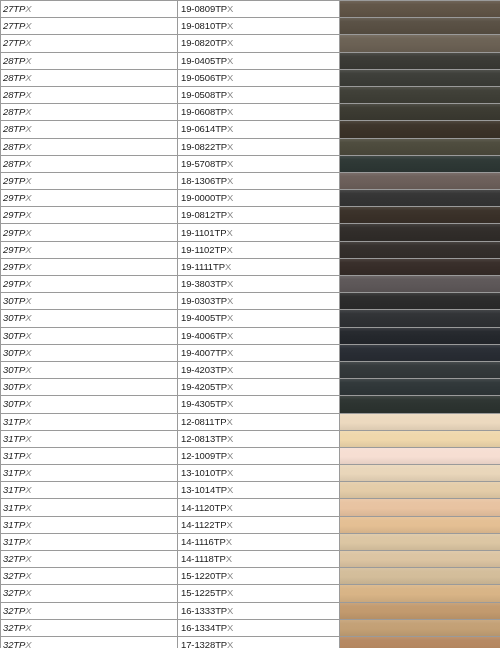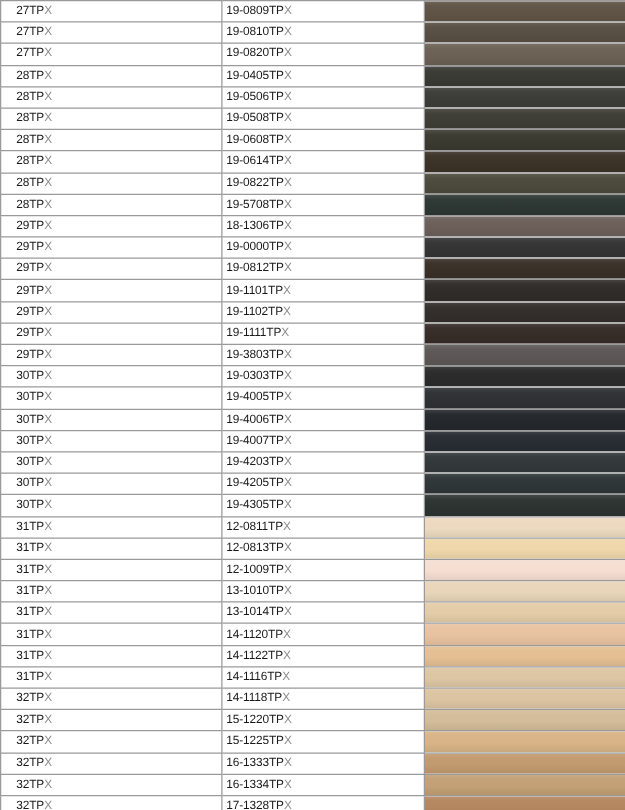--- a/index.html
+++ b/index.html
@@ -43,21 +43,22 @@
     color: #1a1a1a;
     padding-left: 3px;
     letter-spacing: -0.1px;
     font-family: "Liberation Sans", sans-serif;
   }
   
   td.col-ref {
     border-left: none;
   }
   td.col-ref .cell-text {
-    padding-left: 12px;
+    padding-left: 2px;
+    font-style: italic;
   }
   .suffix-faint {
     color: #8c8c8c;
   }
   td.col-sw {
     border-left: 1px solid #9a9a9a;
     border-right: 1px solid #9a9a9a;
     border-top: none;
     border-bottom: none;
   }

